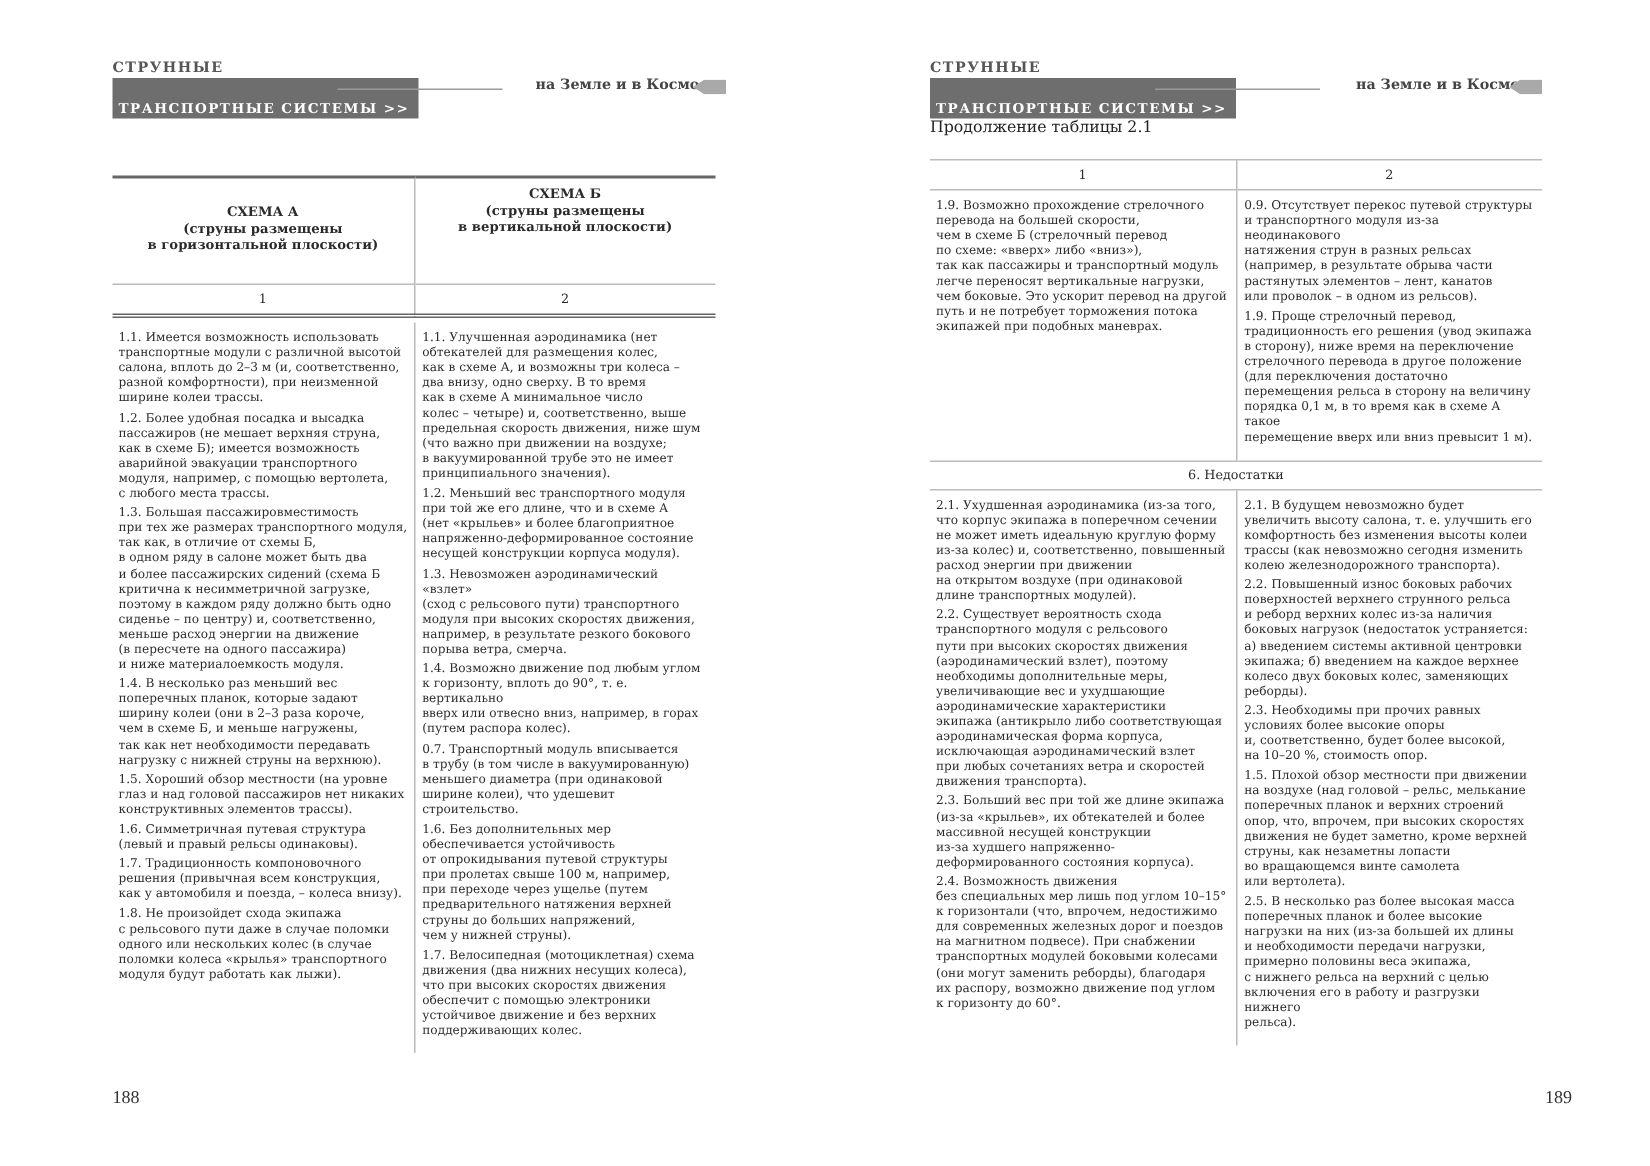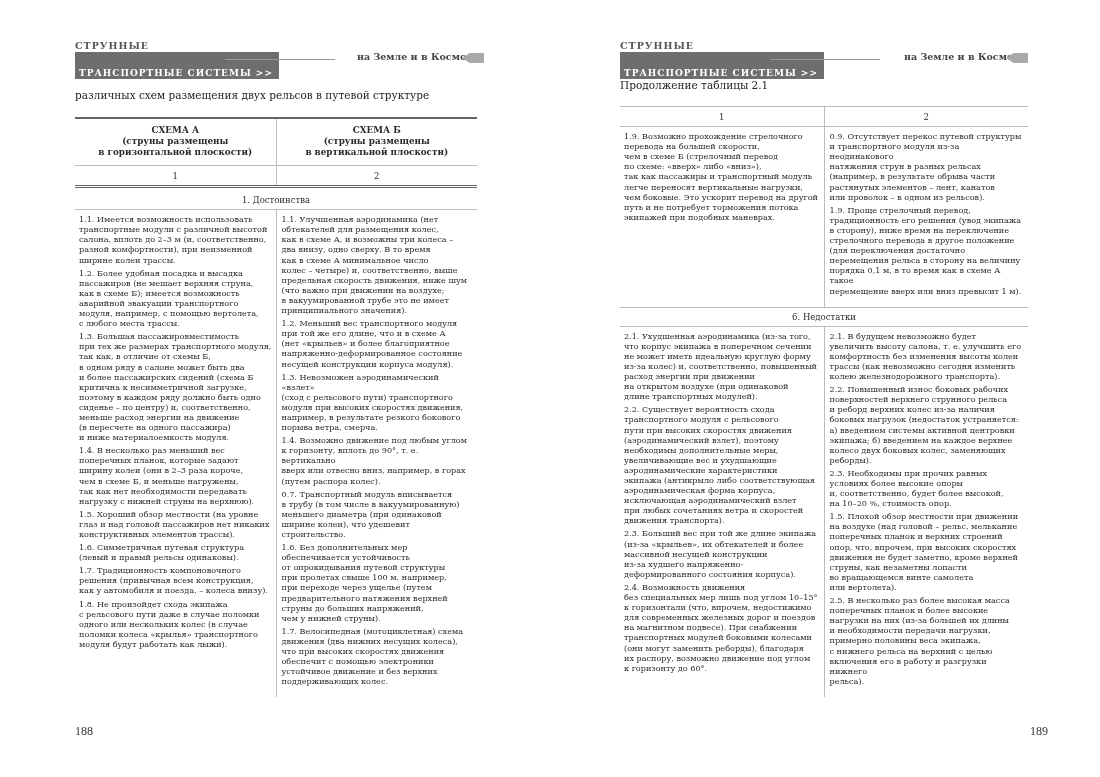--- a/index.html
+++ b/index.html
@@ -48,50 +48,46 @@
 <div class="page left">
   <div class="header">
     <div class="brand1">СТРУННЫЕ</div>
     <div class="brand2">ТРАНСПОРТНЫЕ СИСТЕМЫ &gt;&gt;</div>
     <div class="hline"></div>
     <div class="tagline">на Земле и в Космосе</div>
     <div class="tab"></div>
   </div>
 
   <div class="ttitle">
-    <div>различных схем размещения двух рельсов в путевой структуре</div>
   </div>
 
   <table>
     <colgroup>
         <col style="width:50%">
         <col style="width:50%">
       </colgroup>
     <tbody>
         <tr class="schema">
       <th class="c1">
-            <div class="item" style="margin:0">СХЕМА А
+            <div class="item" style="margin:12px">СХЕМА А
 (струны размещены
 в горизонтальной плоскости)</div>
           </th>
       <th>
             <div class="item" style="margin:0">СХЕМА Б
 (струны размещены
 в вертикальной плоскости)</div>
           </th>
     </tr>
     <tr class="colnum">
       <td class="c1">1</td>
       <td>2</td>
     </tr>
     <tr class="dbl">
           <td colspan="2"></td>
-        </tr>
-    <tr class="section">
-          <td colspan="2">1. Достоинства</td>
         </tr>
     <tr class="body last">
       <td class="c1">
         <div class="item">1.1. Имеется возможность использовать
 транспортные модули с различной высотой
 салона, вплоть до 2–3 м (и, соответственно,
 разной комфортности), при неизменной
 ширине колеи трассы.</div>
         <div class="item">1.2. Более удобная посадка и высадка
 пассажиров (не мешает верхняя струна,

